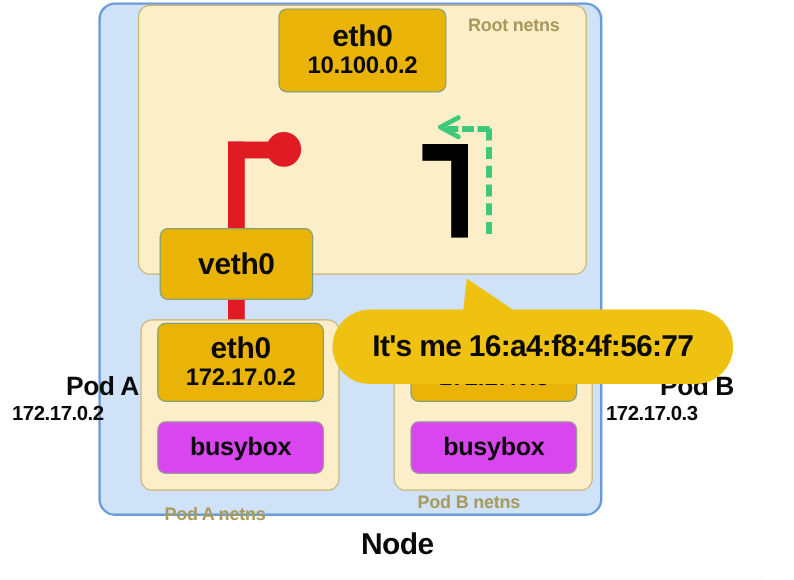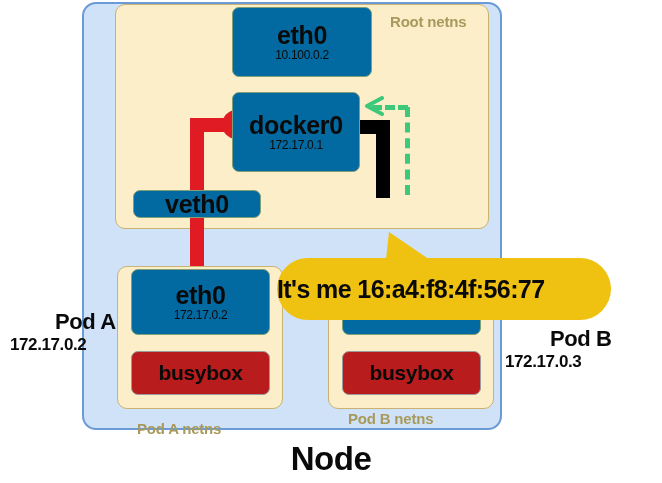--- a/index.html
+++ b/index.html
@@ -50,55 +50,55 @@
     border: 1.5px solid #c9b272;
     border-radius: 10px;
     box-sizing: border-box;
   }
   .pod-a-netns { left: 117px; top: 266px; }
   .pod-b-netns { left: 328px; top: 266px; }
 
   
   .iface-box {
     position: absolute;
-    background: #0369a1;
+    background: #eab308;
     border: 1.5px solid #7e9f78;
     border-radius: 7px;
     box-sizing: border-box;
     display: flex;
     flex-direction: column;
     align-items: center;
     justify-content: center;
     text-align: center;
   }
   .iface-name {
     font-weight: bold;
     font-size: 25px;
     color: #0a0a0a;
     line-height: 1.05;
     letter-spacing: -0.3px;
   }
   .iface-ip {
-    font-weight: normal;
-    font-size: 12px;
+    font-weight: bold;
+    font-size: 20px;
     color: #0a0a0a;
     line-height: 1.2;
     letter-spacing: -0.3px;
   }
 
   .box-eth0-root  { left: 232px; top: 7px;   width: 140px; height: 70px; }
   .box-docker0    { left: 232px; top: 92px;  width: 128px; height: 80px; }
-  .box-veth0      { left: 133px; top: 190px; width: 128px; height: 28px; }
+  .box-veth0      { left: 133px; top: 190px; width: 128px; height: 60px; }
   .box-veth1      { left: 330px; top: 190px; width: 135px; height: 44px; }
   .box-eth0-a     { left: 131px; top: 269px; width: 139px; height: 66px; }
   .box-eth0-b     { left: 342px; top: 269px; width: 139px; height: 66px; }
 
   .busybox-box {
     position: absolute;
-    background: #b91c1c;
+    background: #d946ef;
     border: 1.5px solid #9b9b9b;
     border-radius: 7px;
     box-sizing: border-box;
     display: flex;
     align-items: center;
     justify-content: center;
     width: 139px; height: 44px;
     font-weight: bold;
     font-size: 21px;
     color: #0a0a0a;
@@ -135,29 +135,29 @@
     margin-left: 45px;
   }
   .side-label .ip {
     font-weight: bold;
     font-size: 17px;
     color: #0a0a0a;
     letter-spacing: -0.4px;
     line-height: 1.25;
   }
   .label-pod-a { left: 10px; top: 310px; }
-  .label-pod-b { left: 505px; top: 327px; }
+  .label-pod-b { left: 505px; top: 310px; }
 
   .node-caption {
     position: absolute;
     left: 0; top: 440px;
     width: 662px;
     text-align: center;
     font-weight: bold;
-    font-size: 33px;
+    font-size: 25px;
     color: #0a0a0a;
     letter-spacing: -0.5px;
   }
 
   
   .red-v {           
     position: absolute;
     left: 190px; top: 118px;
     width: 14px; height: 156px;
     background: #e01b24;
@@ -209,20 +209,21 @@
 
   
   .bubble {
     position: absolute;
     left: 277px; top: 258px;
     width: 334px; height: 62px;
     background: #efc111;
     border-radius: 31px;
     display: flex;
     align-items: center;
+    justify-content: center;
     box-sizing: border-box;
   }
   .bubble-text {
     font-weight: bold;
     font-size: 25px;
     color: #0a0a0a;
     letter-spacing: -0.6px;
     white-space: nowrap;
   }
   .bubble-tail {
@@ -252,24 +253,20 @@
 
   <div class="black-h"></div>
   <div class="black-v"></div>
 
   <div class="green-dash-v"></div>
   <div class="green-dash-h"></div>
   <svg class="green-arrow" viewBox="0 0 20 20">
     <polyline points="18,2 3,10 18,18" fill="none" stroke="#3ec97a" stroke-width="4" stroke-linecap="round" stroke-linejoin="round"></polyline>
   </svg>
 
-  <div class="iface-box box-docker0">
-    <div class="iface-name">docker0</div>
-    <div class="iface-ip">172.17.0.1</div>
-  </div>
 
   <div class="iface-box box-veth0">
     <div class="iface-name">veth0</div>
   </div>
 
   <div class="pod-netns pod-a-netns"></div>
   <div class="iface-box box-eth0-a">
     <div class="iface-name">eth0</div>
     <div class="iface-ip">172.17.0.2</div>
   </div>

